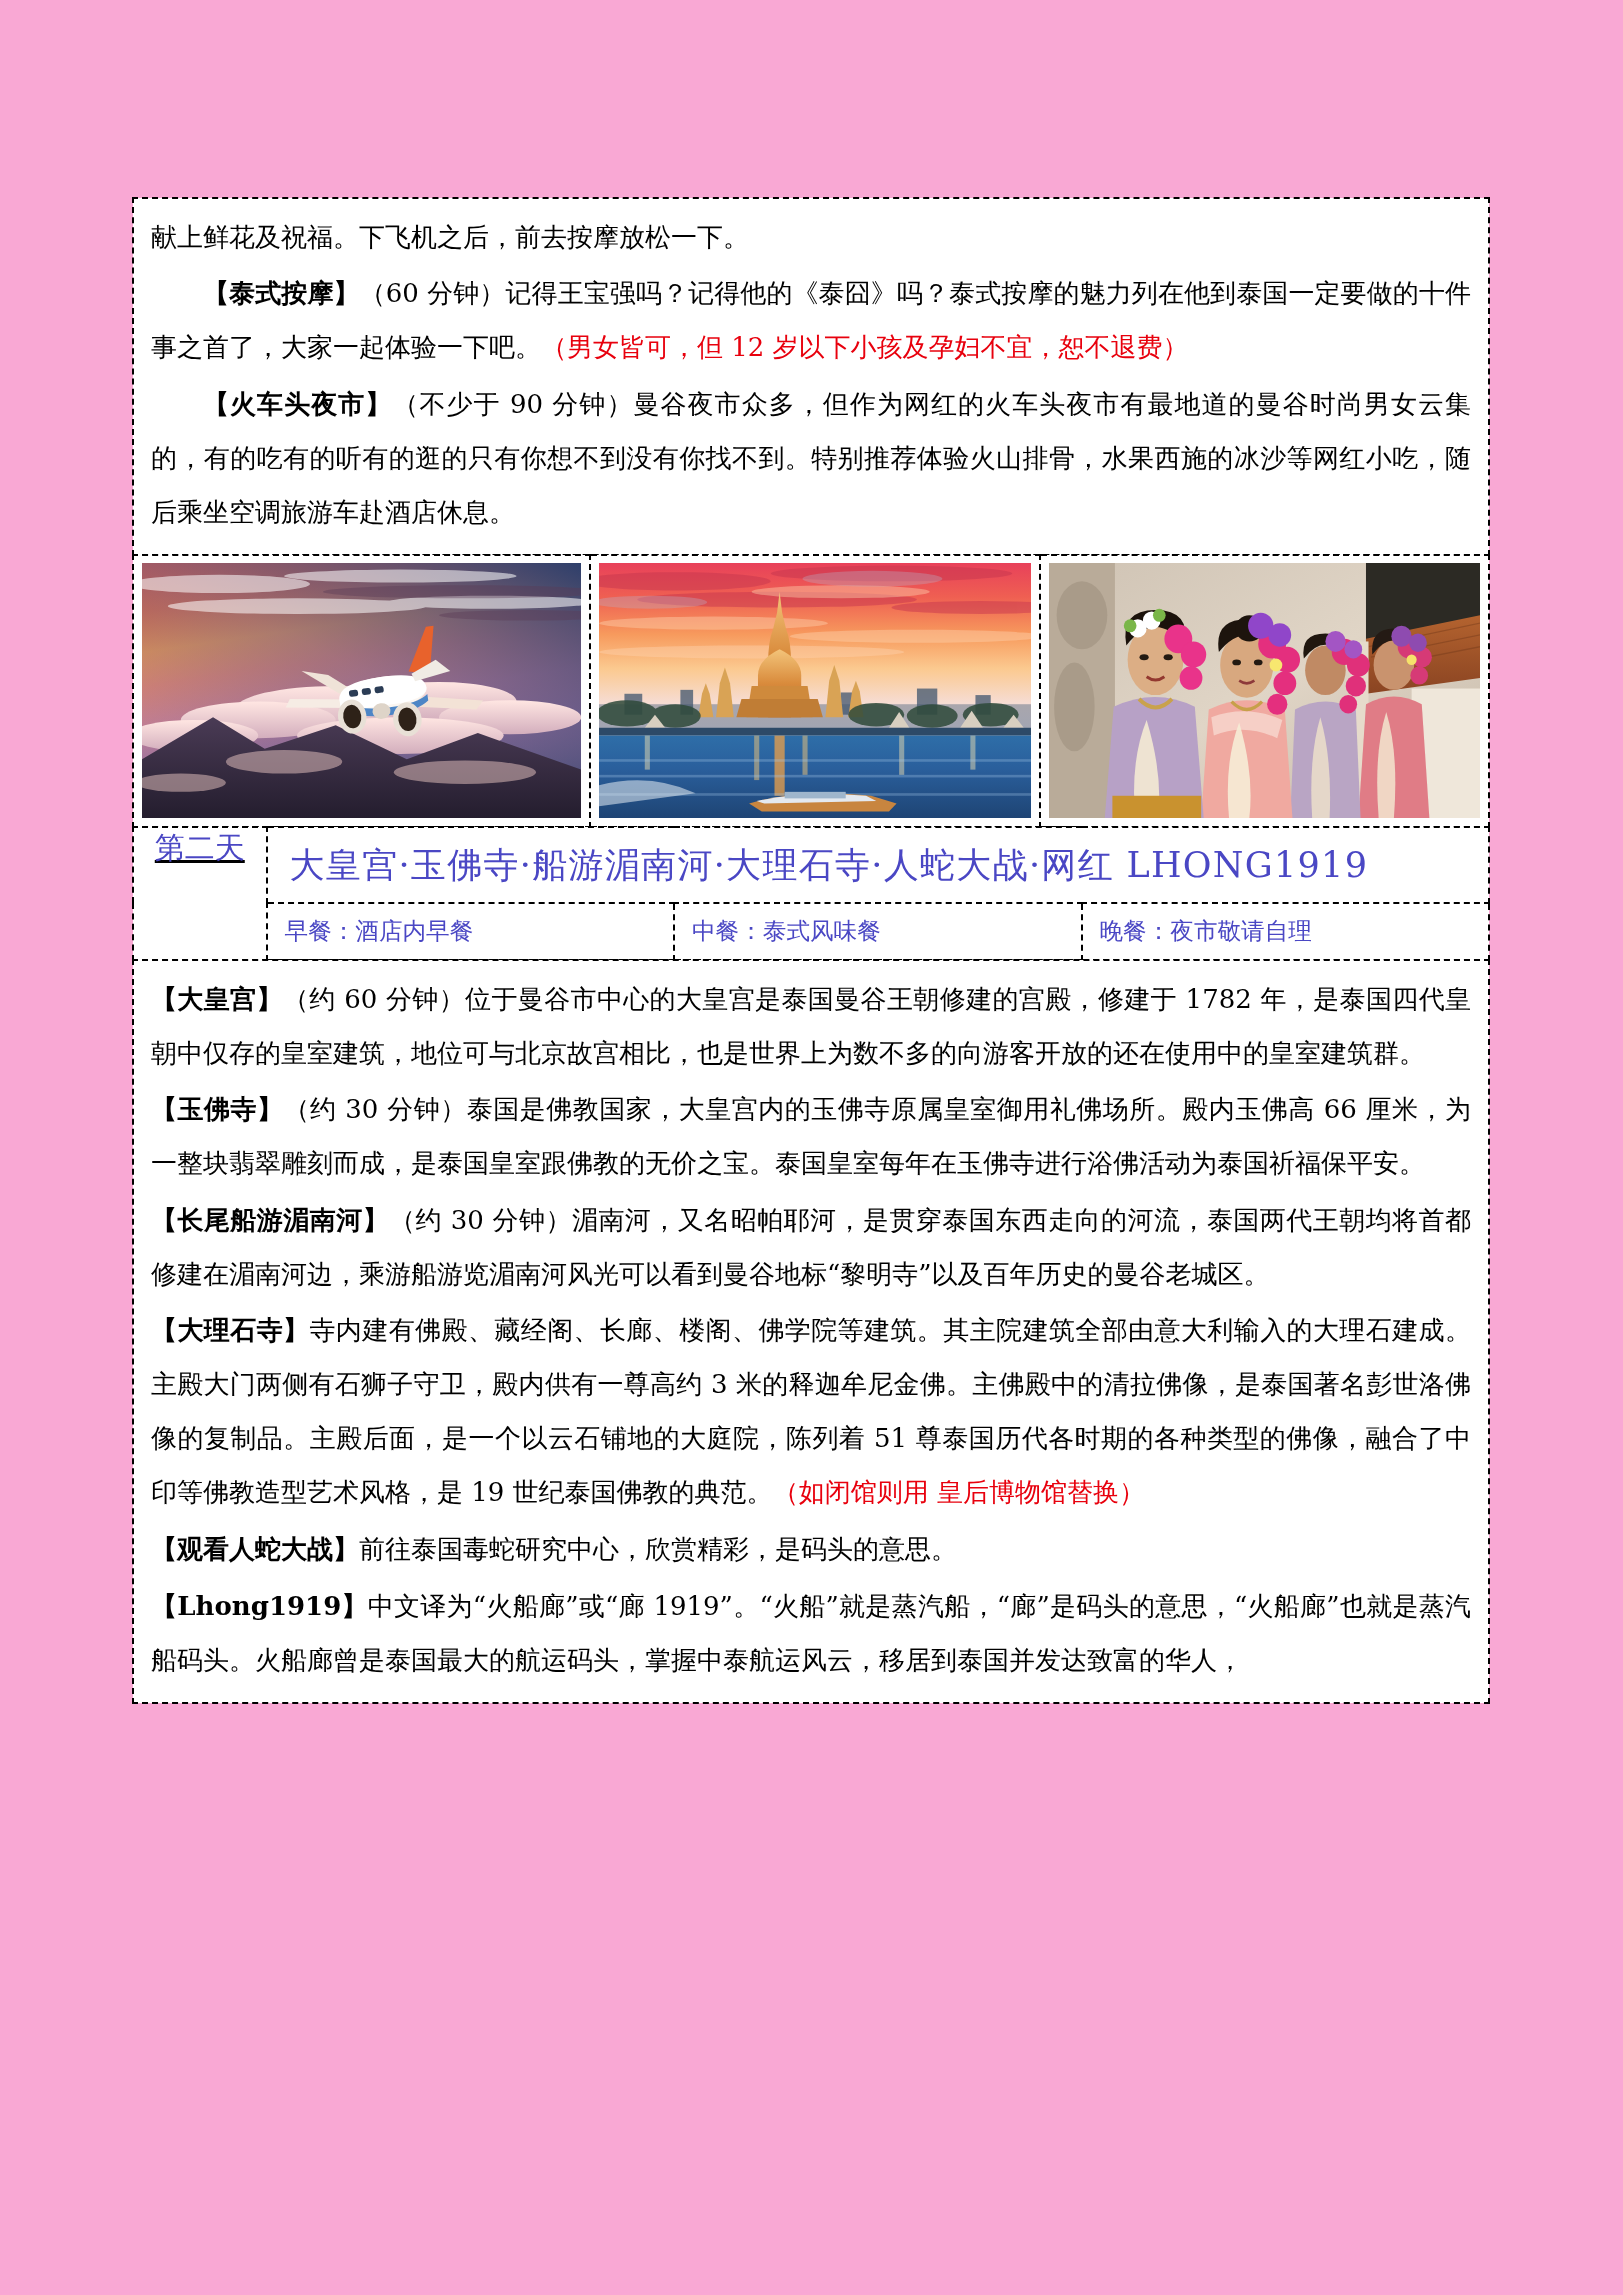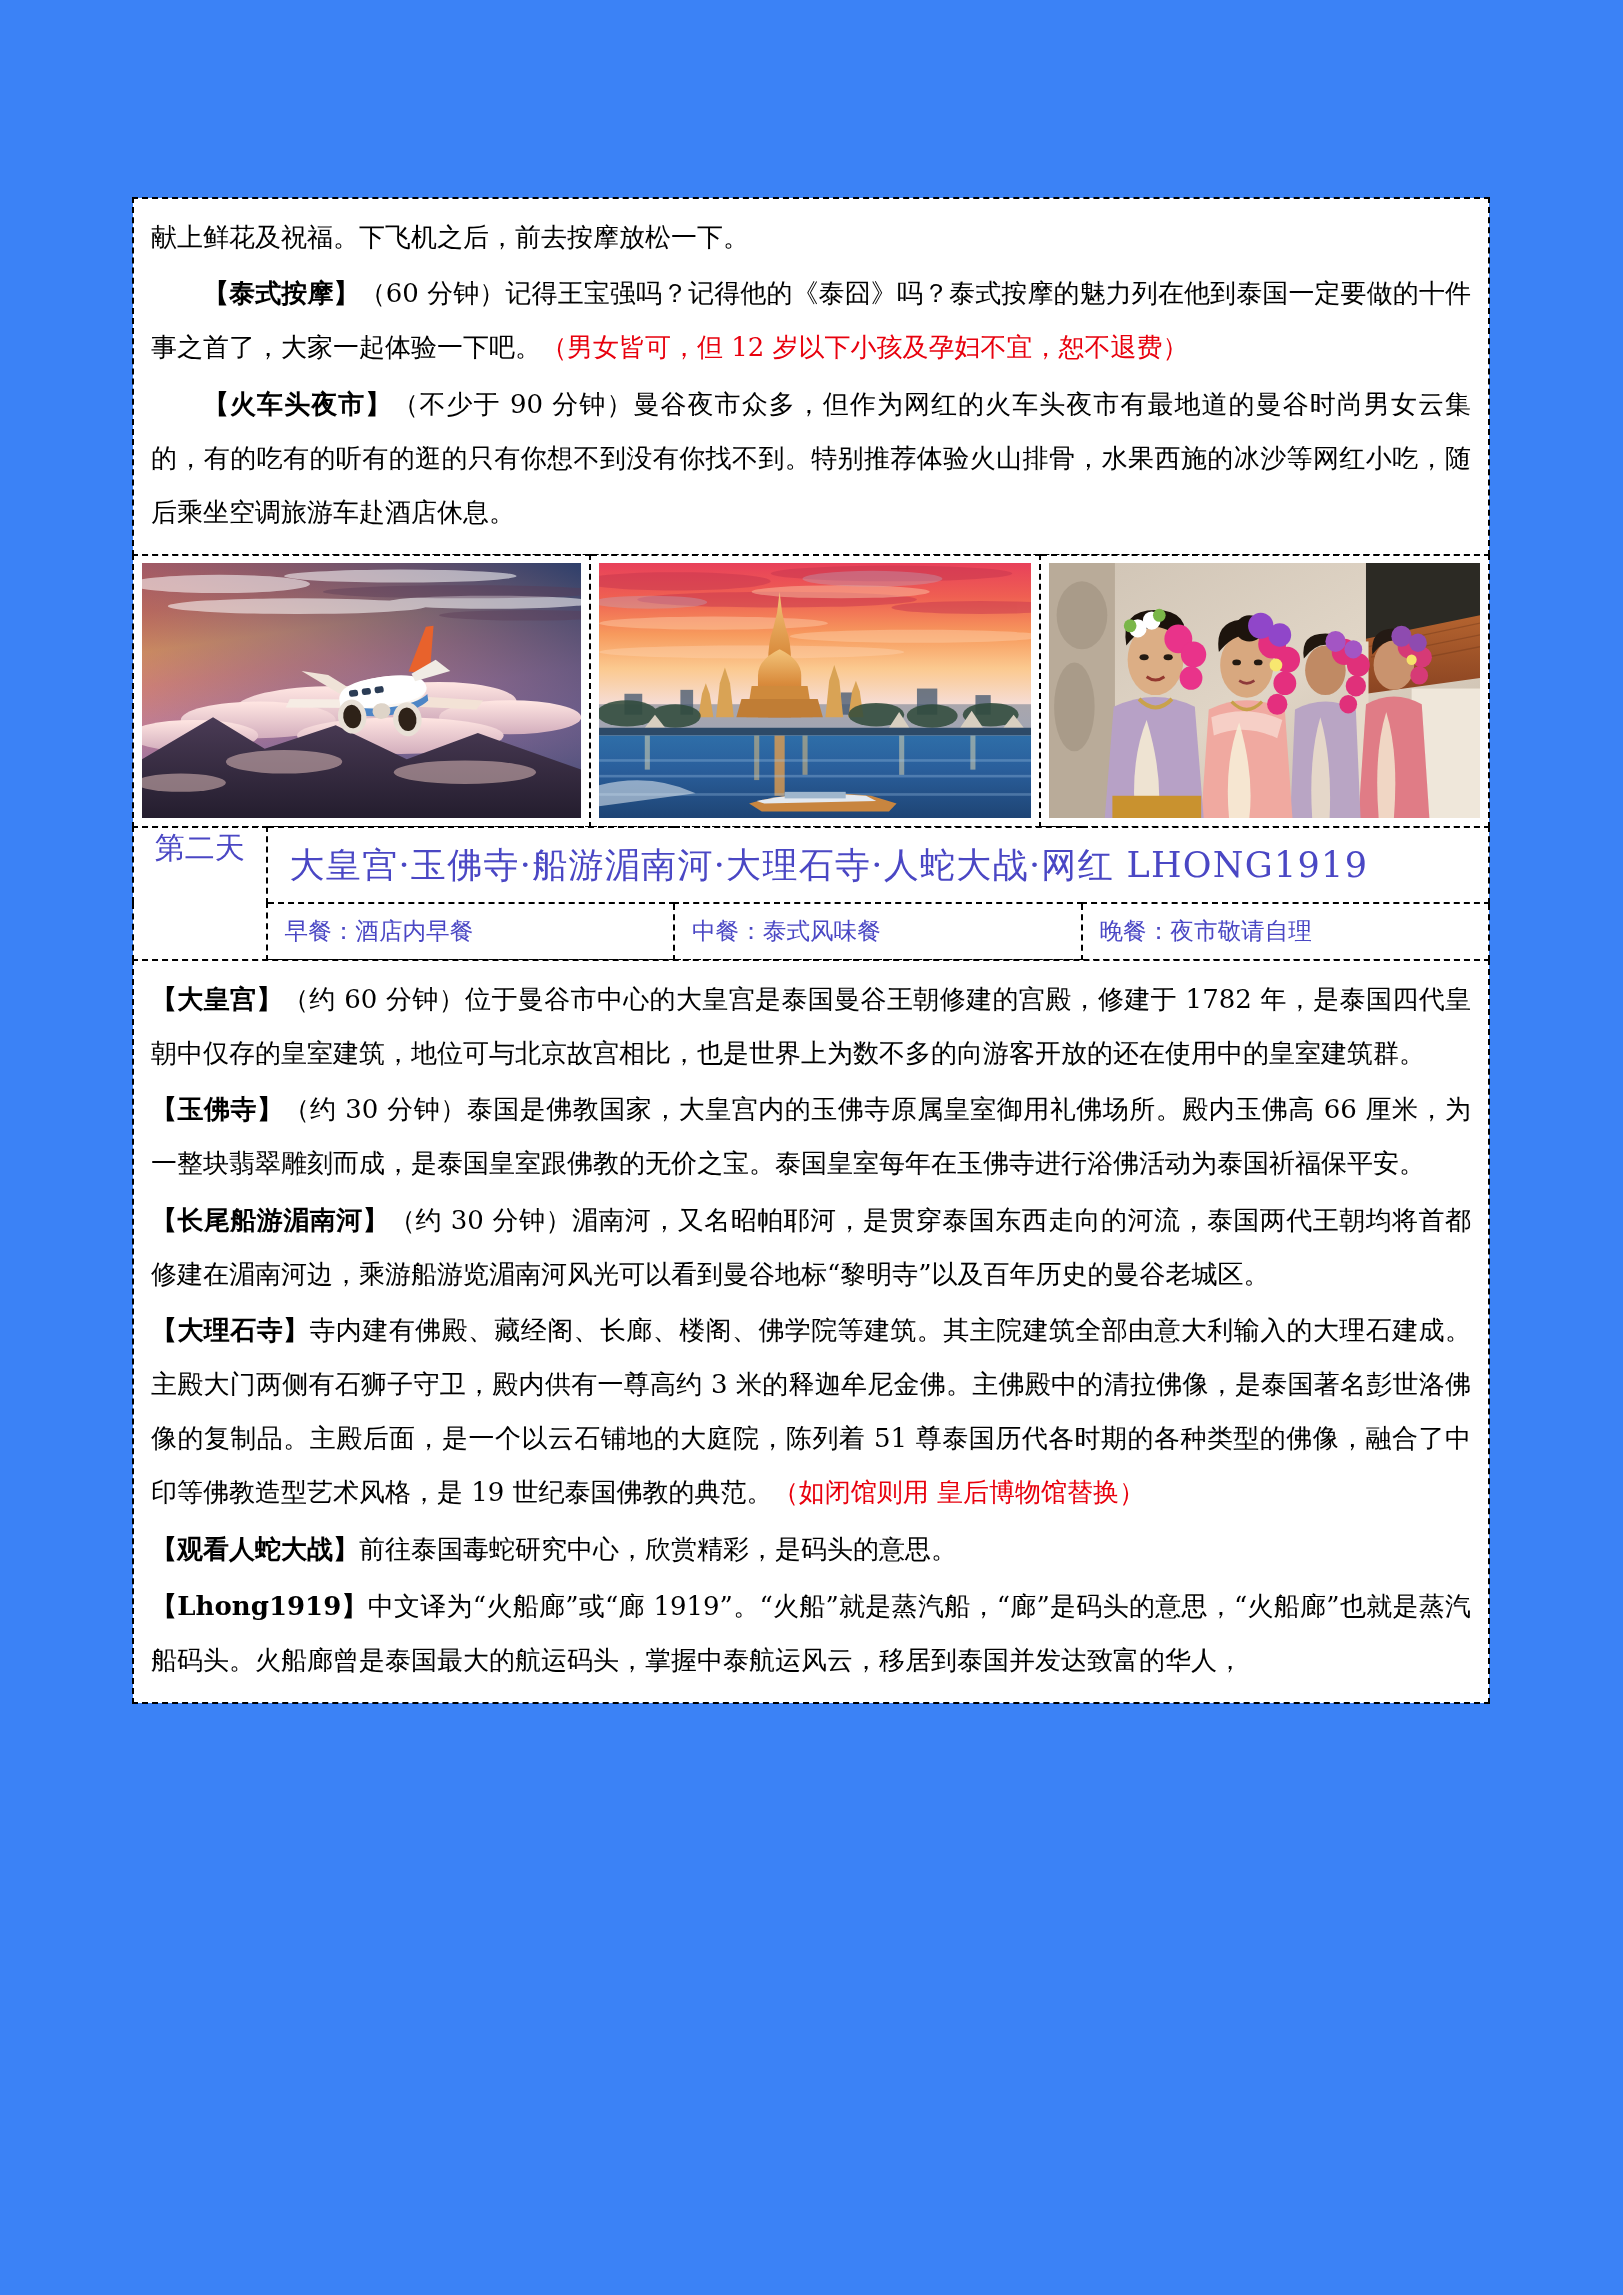--- a/index.html
+++ b/index.html
@@ -4,21 +4,21 @@
 <style>
   html,body{margin:0;padding:0;}
   body{
     width:1623px;height:2295px;
     background:#ffffff;
     font-family:"DejaVu Serif","Liberation Serif",serif;
     -webkit-font-smoothing:antialiased;
   }
   .page{
     position:absolute;left:0;top:0;width:1623px;height:2295px;
-    background:#3b82f6;
+    background:#f9a8d4;
   }
   .sheet{
     position:absolute;
     left:132px;top:197px;
     width:1358px;
   }
   
   table.doc{
     border-collapse:collapse;
     width:1358px;
@@ -65,20 +65,21 @@
   .dayno{
     font-size:30px;
     color:#4a47c4;
     text-align:center;
     vertical-align:middle;
     font-family:"DejaVu Serif","Liberation Serif",serif;
   }
   td.daynocell{
     vertical-align:middle;
     text-align:center;
+    text-decoration:underline;
   }
   .daytitle{
     font-size:35px;
     color:#4a47c4;
     font-weight:normal;
     letter-spacing:1.3px;
     padding:14.4px 6.5px 14.4px 22px;
     line-height:46px;
     white-space:nowrap;
   }

